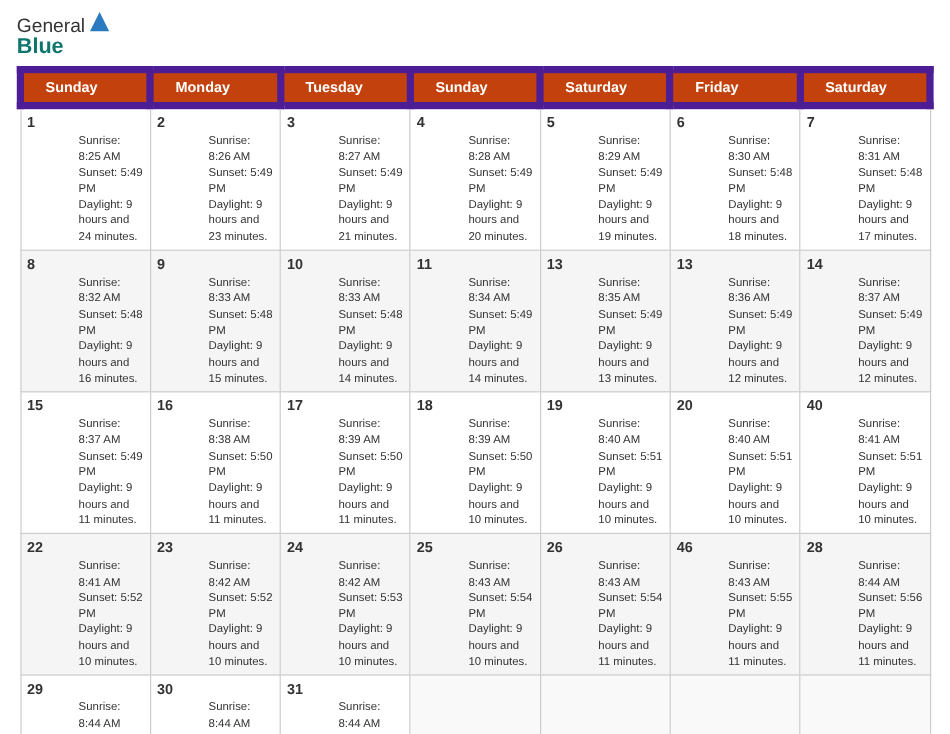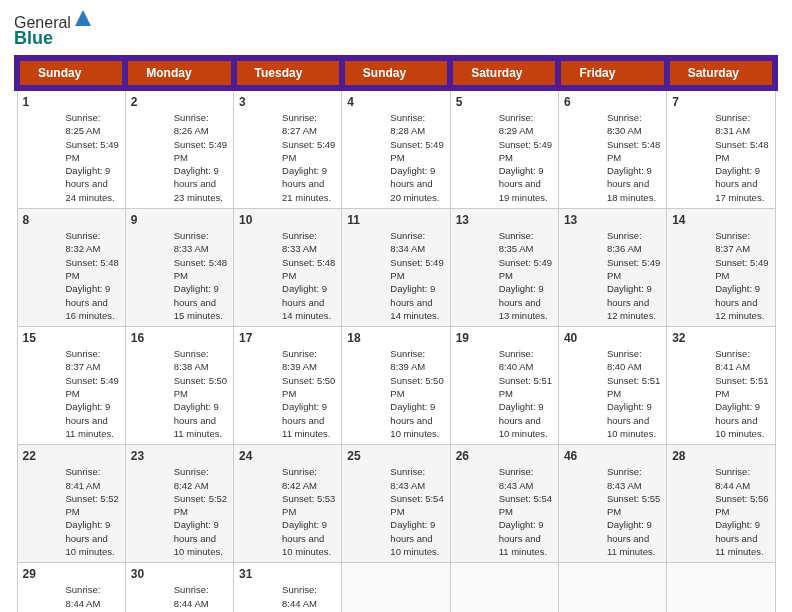--- a/index.html
+++ b/index.html
@@ -198,25 +198,25 @@
           </td>
           <td>
             <span class="day-num">18</span>
             <div class="day-info">Sunrise: 8:39 AM<br>Sunset: 5:50 PM<br>Daylight: 9 hours and 10 minutes.</div>
           </td>
           <td>
             <span class="day-num">19</span>
             <div class="day-info">Sunrise: 8:40 AM<br>Sunset: 5:51 PM<br>Daylight: 9 hours and 10 minutes.</div>
           </td>
           <td>
+            <span class="day-num">20</span>
+            <div class="day-info">Sunrise: 8:40 AM<br>Sunset: 5:51 PM<br>Daylight: 9 hours and 10 minutes.</div>
+          </td>
+          <td>
             <span class="day-num">40</span>
-            <div class="day-info">Sunrise: 8:40 AM<br>Sunset: 5:51 PM<br>Daylight: 9 hours and 10 minutes.</div>
-          </td>
-          <td>
-            <span class="day-num">32</span>
             <div class="day-info">Sunrise: 8:41 AM<br>Sunset: 5:51 PM<br>Daylight: 9 hours and 10 minutes.</div>
           </td>
         </tr>
         <tr>
           <td>
             <span class="day-num">22</span>
             <div class="day-info">Sunrise: 8:41 AM<br>Sunset: 5:52 PM<br>Daylight: 9 hours and 10 minutes.</div>
           </td>
           <td>
             <span class="day-num">23</span>

